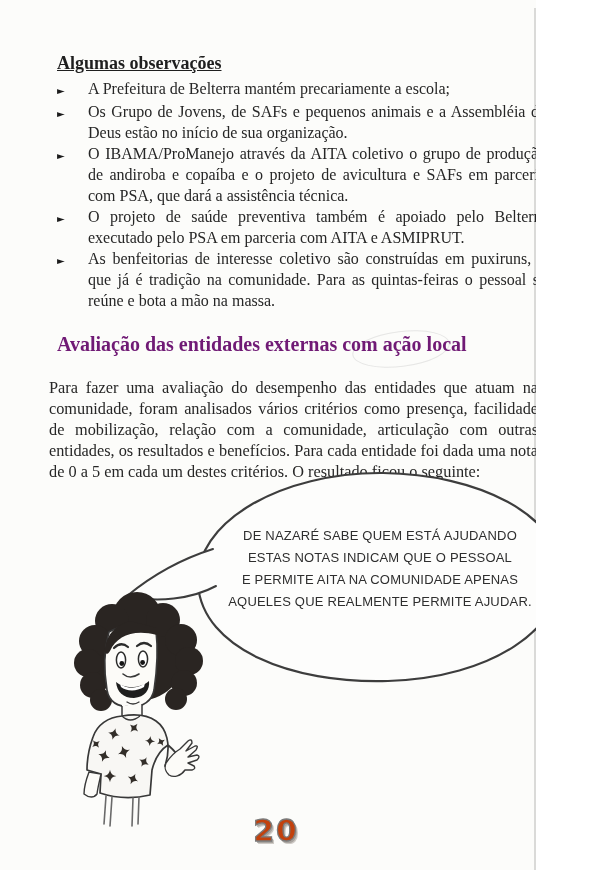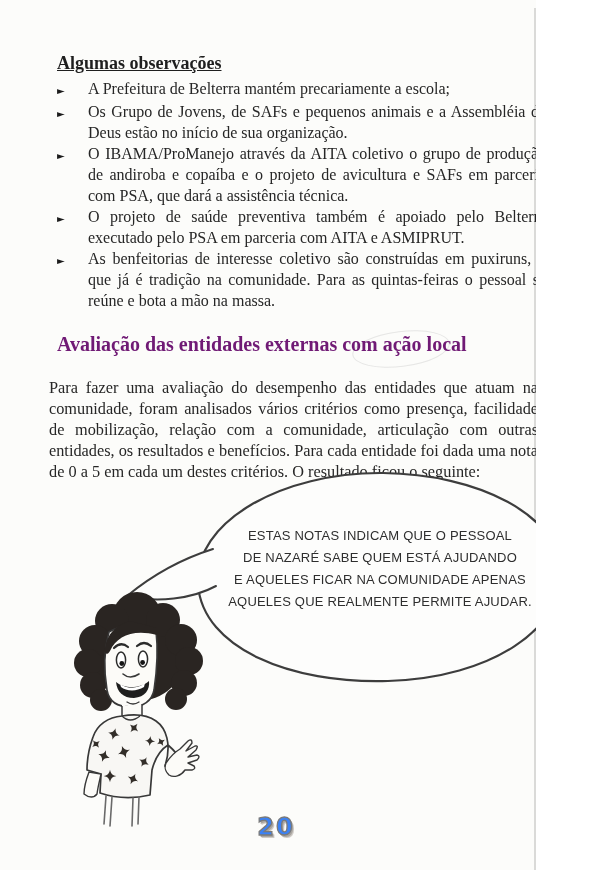--- a/index.html
+++ b/index.html
@@ -42,21 +42,21 @@
   .bubble-text {
     position:absolute; left:210px; top:525px; width:340px;
     display:flex; flex-direction:column; align-items:center;
     font-family:"Liberation Sans", sans-serif;
     font-size:13px; line-height:22px; letter-spacing:.2px; color:#2e2e2e;
   }
   .bubble-text span { display:block; white-space:nowrap; }
   .page-num {
     position:absolute; left:16px; right:0; top:813px; text-align:center;
     font-family:"DejaVu Sans", sans-serif; font-weight:bold;
-    font-size:24px; letter-spacing:2px; color:#3b82f6;
+    font-size:30px; letter-spacing:2px; color:#c2410c;
     -webkit-text-stroke:1.3px #7a7a7a;
     text-shadow:1.5px 1.5px 0 #a9a5a0, 2.5px 2.5px 0 #cfcbc6;
   }
 </style>
 </head>
 <body>
 
 <div class="page">
 
   <div class="scan-edge-right"></div>
@@ -164,21 +164,21 @@
       <g stroke="#6a6a6a" stroke-width="1.6" stroke-linecap="round">
         <path d="M106,796 L104,824"></path>
         <path d="M112,797 L110,826"></path>
         <path d="M133,798 L132,826"></path>
         <path d="M139,797 L138,824"></path>
       </g>
     </g>
   </svg>
 
   <div class="bubble-text">
+    <span>DE NAZARÉ SABE QUEM ESTÁ AJUDANDO</span>
     <span>ESTAS NOTAS INDICAM QUE O PESSOAL</span>
-    <span>DE NAZARÉ SABE QUEM ESTÁ AJUDANDO</span>
-    <span>E AQUELES FICAR NA COMUNIDADE APENAS</span>
+    <span>E PERMITE AITA NA COMUNIDADE APENAS</span>
     <span>AQUELES QUE REALMENTE PERMITE AJUDAR.</span>
   </div>
 
   <div class="page-num">20</div>
 
 </div>
 
 </body></html>

